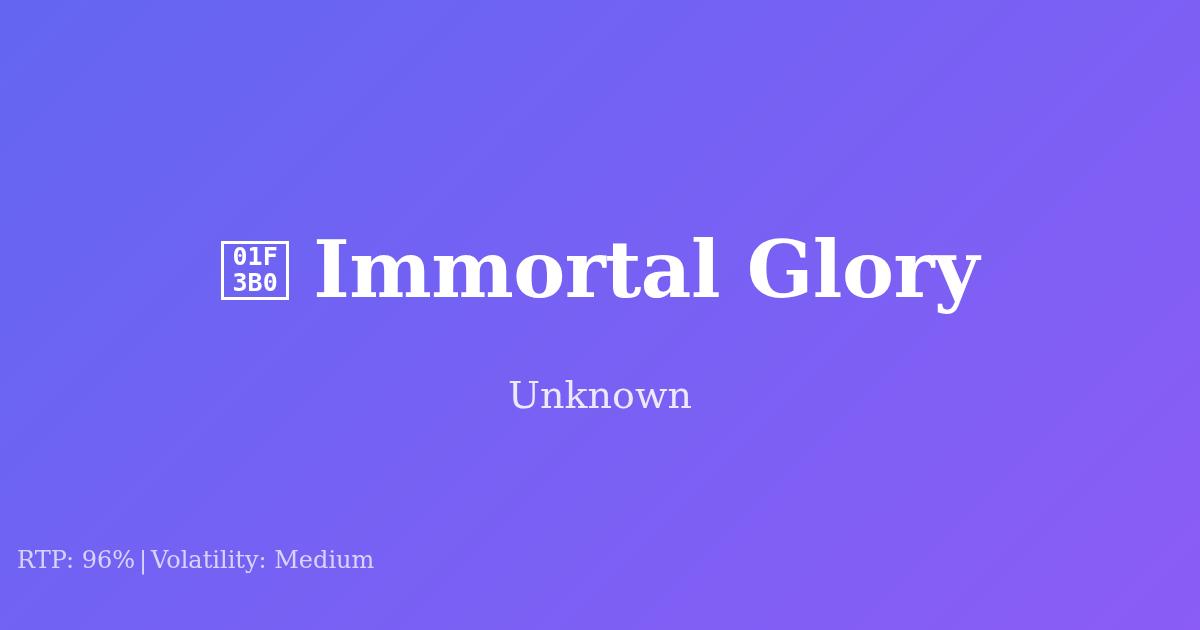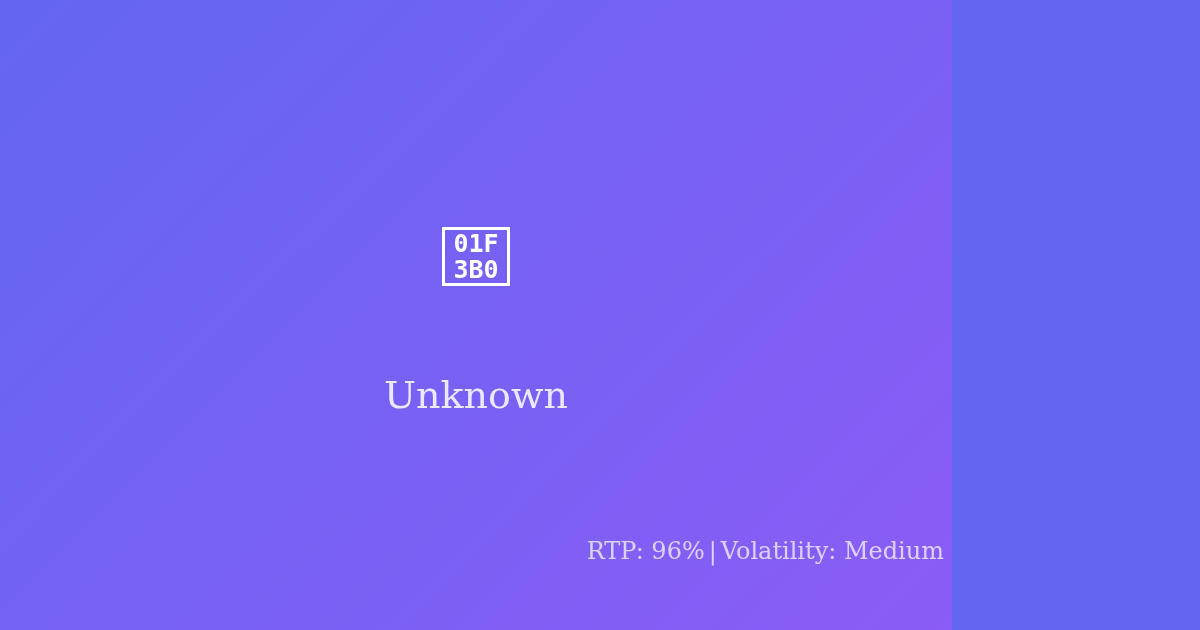--- a/index.html
+++ b/index.html
@@ -11,21 +11,21 @@
   body {
     width: 1200px;
     height: 630px;
     overflow: hidden;
     font-family: "DejaVu Serif", "Liberation Serif", serif;
   }
 
   
   .og-card {
     position: relative;
-    width: 952px;
+    width: 1200px;
     height: 630px;
     box-sizing: border-box;
     display: flex;
     flex-direction: column;
     align-items: center;
     justify-content: flex-start;
     overflow: hidden;
   }
 
   
@@ -90,45 +90,46 @@
     color: rgba(255, 255, 255, 0.86);
     margin: 8px;
   }
 
   
   .game-stats {
     position: absolute;
     left: 0;
     right: 0;
     top: 527px;
-    text-align: right;
+    text-align: left;
     font-family: "DejaVu Serif", "Liberation Serif", serif;
     font-weight: 400;
     font-size: 24px;
     line-height: 32px;
     color: rgba(255, 255, 255, 0.72);
-    margin: 8px;
+    margin: 17px;
   }
 
   .game-stats .stat-sep {
     padding: 0 4px;
   }
 </style>
 </head>
 <body style="background: rgb(99, 102, 241);">
 
 <div class="og-card" id="og-card" style="background: linear-gradient(135deg, rgb(99, 102, 241) 0%, rgb(139, 92, 246) 100%);">
 
   <div class="title-row">
 
     <span class="tofu-glyph" title="U+1F3B0">
       <span class="tofu-row">01F</span>
       <span class="tofu-row">3B0</span>
     </span>
 
+    <h1 class="game-title">Immortal Glory</h1>
 
   </div>
 
   <div class="game-provider">Unknown</div>
 
   <div class="game-stats">
     <span>RTP: 96%</span><span class="stat-sep">|</span><span>Volatility: Medium</span>
   </div>
 
 </div>

